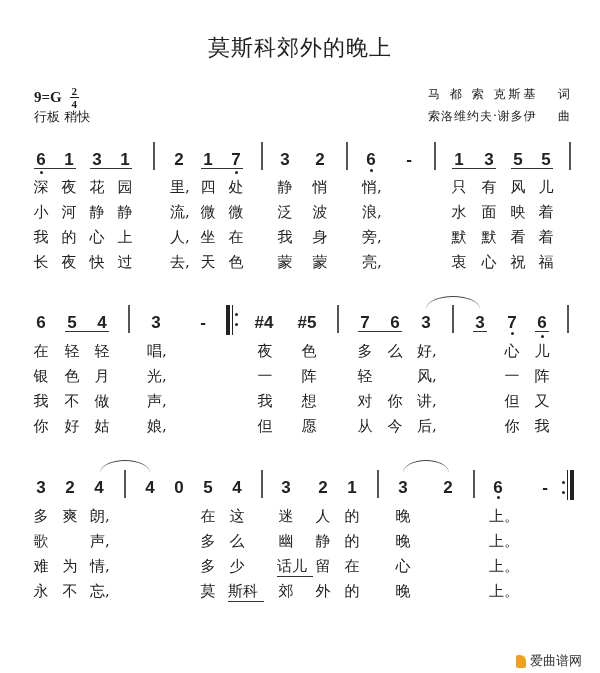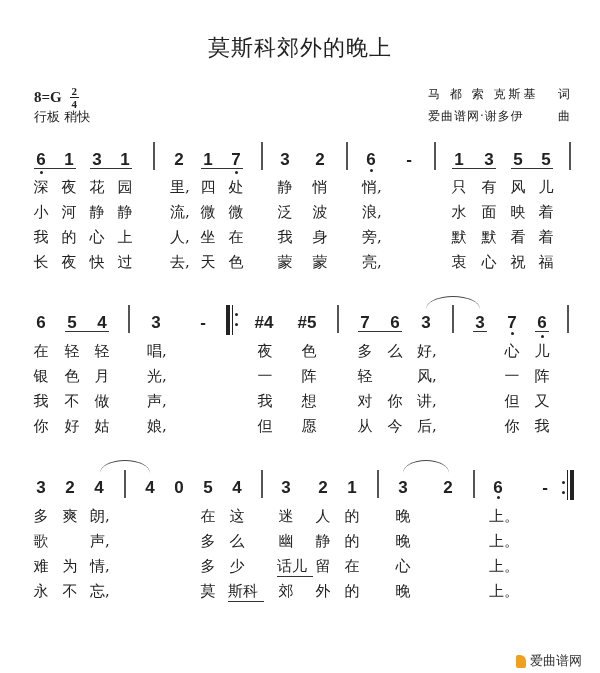--- a/index.html
+++ b/index.html
@@ -22,32 +22,32 @@
   .repeat-bar-thin { position: absolute; width: 1px; background: #222; }
   .logo { right: 18px; top: 652px; font-size: 13px; color: #333; display: flex; align-items: center; }
   .logo-mark { width: 10px; height: 13px; background: #f0a020; border-radius: 2px 6px 2px 2px; margin-right: 4px; }
 </style>
 </head>
 <body>
 
 <div class="abs title">莫斯科郊外的晚上</div>
 
 <div class="abs key">
-  <span>8=G</span>
+  <span>9=G</span>
   <span class="frac">
     <span>2</span>
     <span class="bar"></span>
     <span>4</span>
   </span>
 </div>
 <div class="abs tempo">行板 稍快</div>
 
 <div class="abs credit" style="left:428px; top:86px;">马 都 索 克斯基</div>
 <div class="abs credit" style="left:558px; top:86px;">词</div>
-<div class="abs credit" style="left:428px; top:108px; letter-spacing:1px;">爱曲谱网·谢多伊</div>
+<div class="abs credit" style="left:428px; top:108px; letter-spacing:1px;">索洛维约夫·谢多伊</div>
 <div class="abs credit" style="left:558px; top:108px;">曲</div>
 
 <div>
 
   <span class="note" style="left:34px; top:150px;">6</span>
   <span class="note" style="left:62px; top:150px;">1</span>
   <span class="note" style="left:90px; top:150px;">3</span>
   <span class="note" style="left:118px; top:150px;">1</span>
   <div class="bar-line" style="left:153px; top:142px; height:28px;"></div>
   <span class="note" style="left:172px; top:150px;">2</span>

